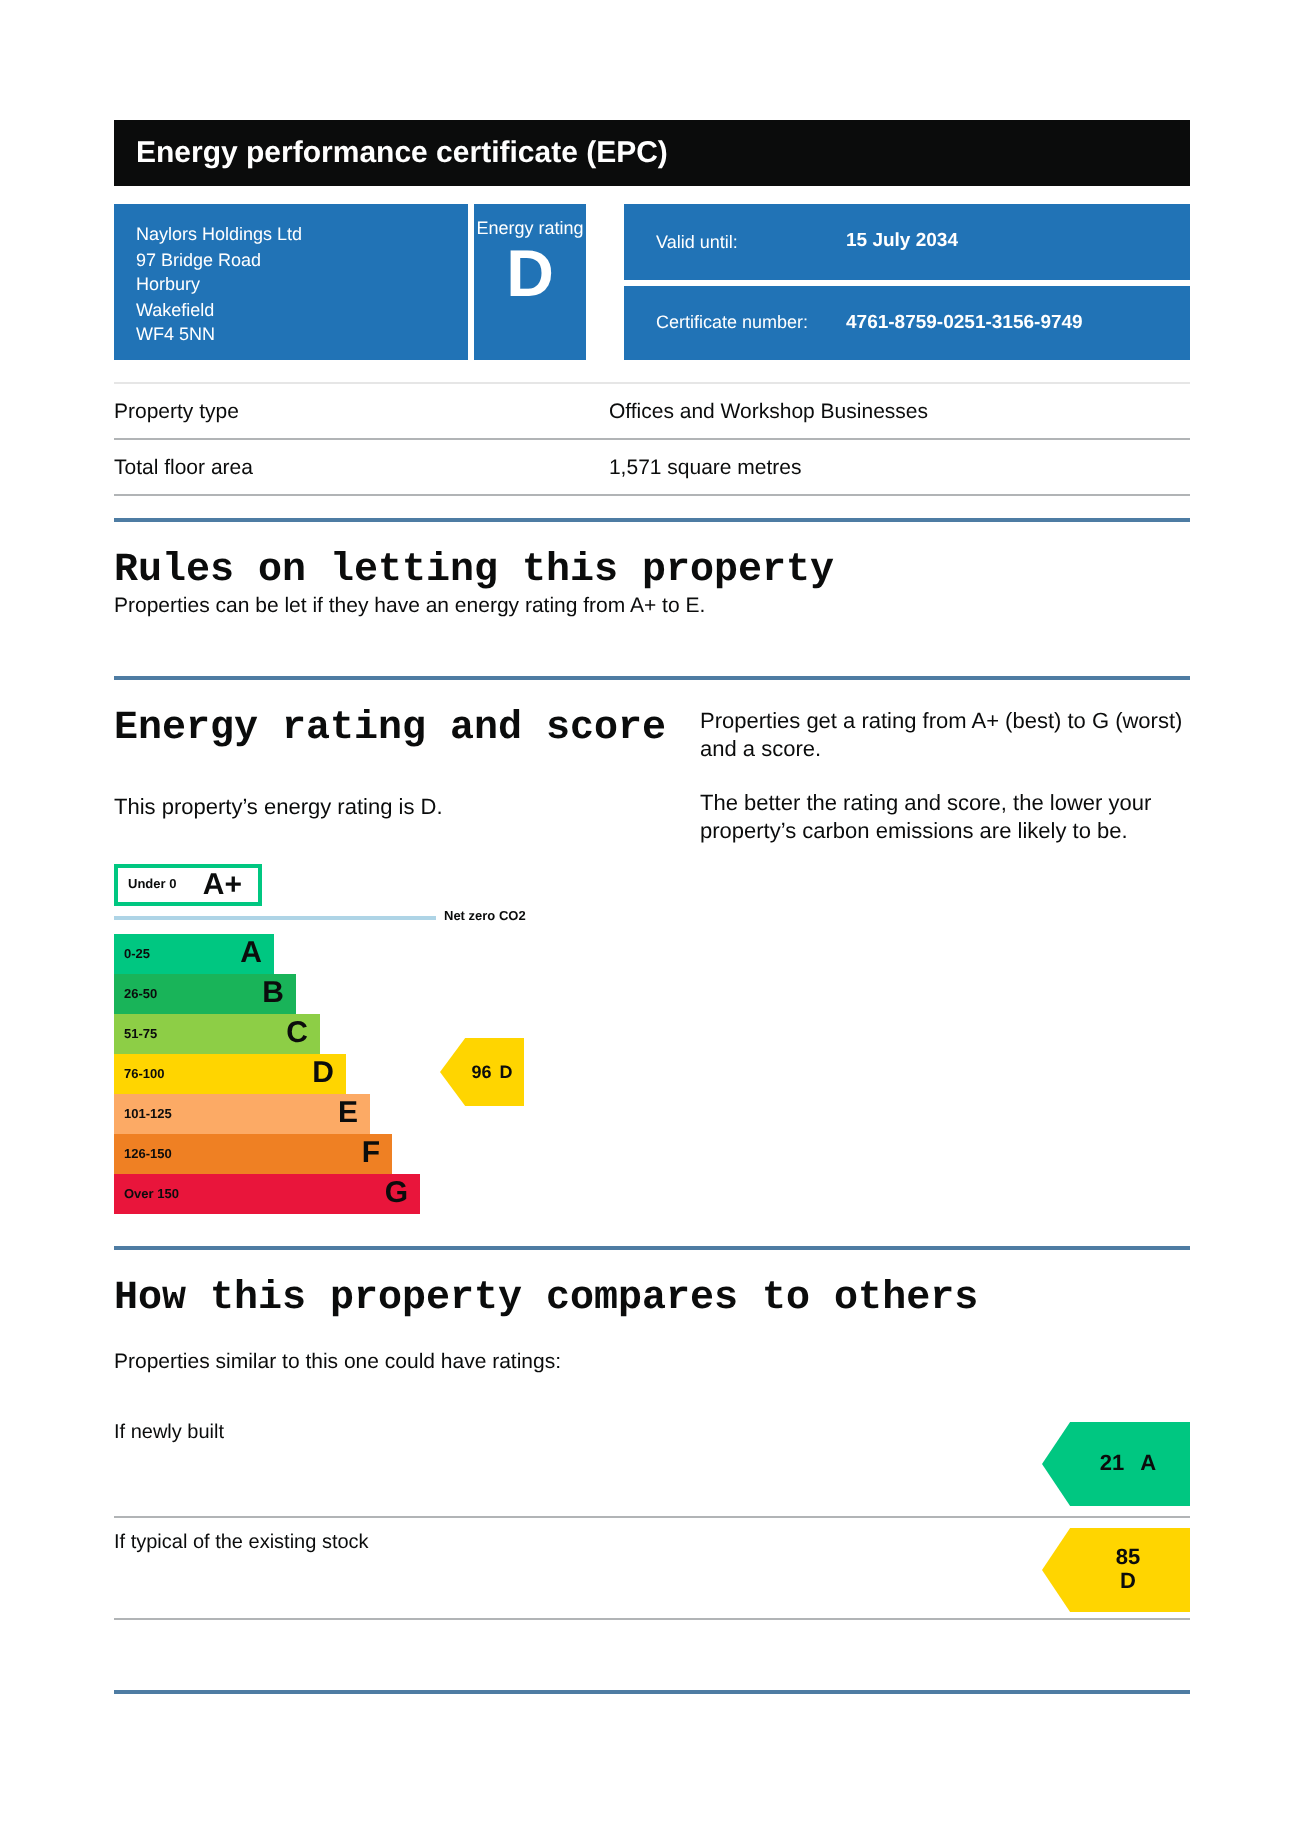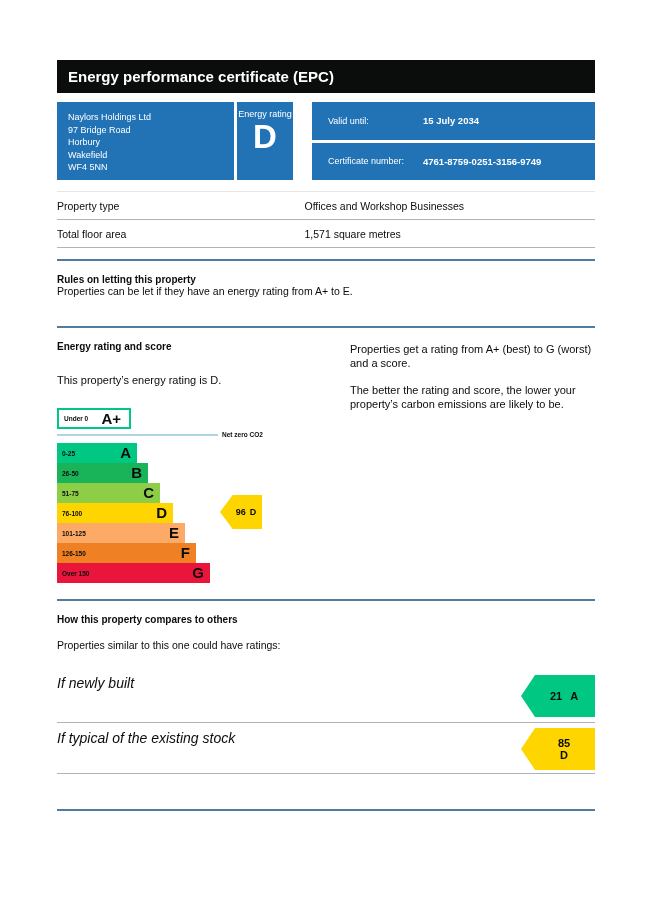--- a/index.html
+++ b/index.html
@@ -30,21 +30,21 @@
   .validity-col { flex: 1; display: flex; flex-direction: column; gap: 3px; padding-left: 16px; }
   .validity-row { flex: 1; display: flex; align-items: center; padding-left: 16px; }
   .validity-row .v-label { font-size: 9px; width: 95px; }
   .validity-row .v-value { font-size: 9.5px; font-weight: bold; text-align: right; }
   
   .prop-table { margin-top: 11px; border-top: 1px solid #e6e6e6; }
   .prop-row { display: flex; border-bottom: 1px solid #b1b4b6; padding: 8px 0 7px 0; font-size: 10.5px; }
   .prop-row .p-label { width: 46%; }
   
   .divider { border-top: 2px solid #4e7ca3; }
-  .section-heading { font-size: 10px; font-weight: bold; margin-top: 13px; }
+  .section-heading { font-size: 20px; font-weight: bold; margin-top: 13px; font-family: Liberation Mono, monospace; }
   .body-text { font-size: 10.5px; line-height: 13px; }
   .rules-body { margin-top: 0; margin-bottom: 28px; }
   .rating-section { display: flex; margin-top: 0; margin-bottom: 16px; }
   .rating-left { width: 293px; }
   .rating-right { width: 245px; padding-top: 14px; }
   .rating-right p { font-size: 11px; line-height: 14px; margin-bottom: 13px; }
   .current-rating-text { margin-top: 22px; font-size: 11px; }
   
   .epc-chart { margin-top: 21px; position: relative; width: 293px; }
   .band-aplus {
@@ -65,21 +65,21 @@
     clip-path: polygon(0 50%, 30% 0, 100% 0, 100% 100%, 30% 100%);
     display: flex; align-items: center; justify-content: center;
     font-size: 9px; font-weight: bold; padding-left: 10px;
   }
   .score-pointer span { margin: 0 2px; }
   
   .compare-intro { margin-top: 14px; font-size: 10.5px; }
   .compare-row { position: relative; border-bottom: 1px solid #b1b4b6; }
   .compare-row.first { margin-top: 16px; height: 55px; }
   .compare-row.second { height: 51px; }
-  .compare-label { font-size: 14px; padding-top: 7px; display: inline-block; font-style: italic; }
+  .compare-label { font-size: 10px; padding-top: 7px; display: inline-block; }
   .compare-pointer {
     position: absolute; right: 0; width: 74px; height: 42px;
     clip-path: polygon(0 50%, 19% 0, 100% 0, 100% 100%, 19% 100%);
     display: flex; align-items: center; justify-content: center;
     font-size: 11px; font-weight: bold; padding-left: 12px;
   }
   .compare-row.first .compare-pointer { top: 7px; }
   .compare-row.second .compare-pointer { top: 5px; flex-direction: column; }
   .compare-pointer span { margin: 0 4px; }
   .final-divider { margin-top: 35px; }

